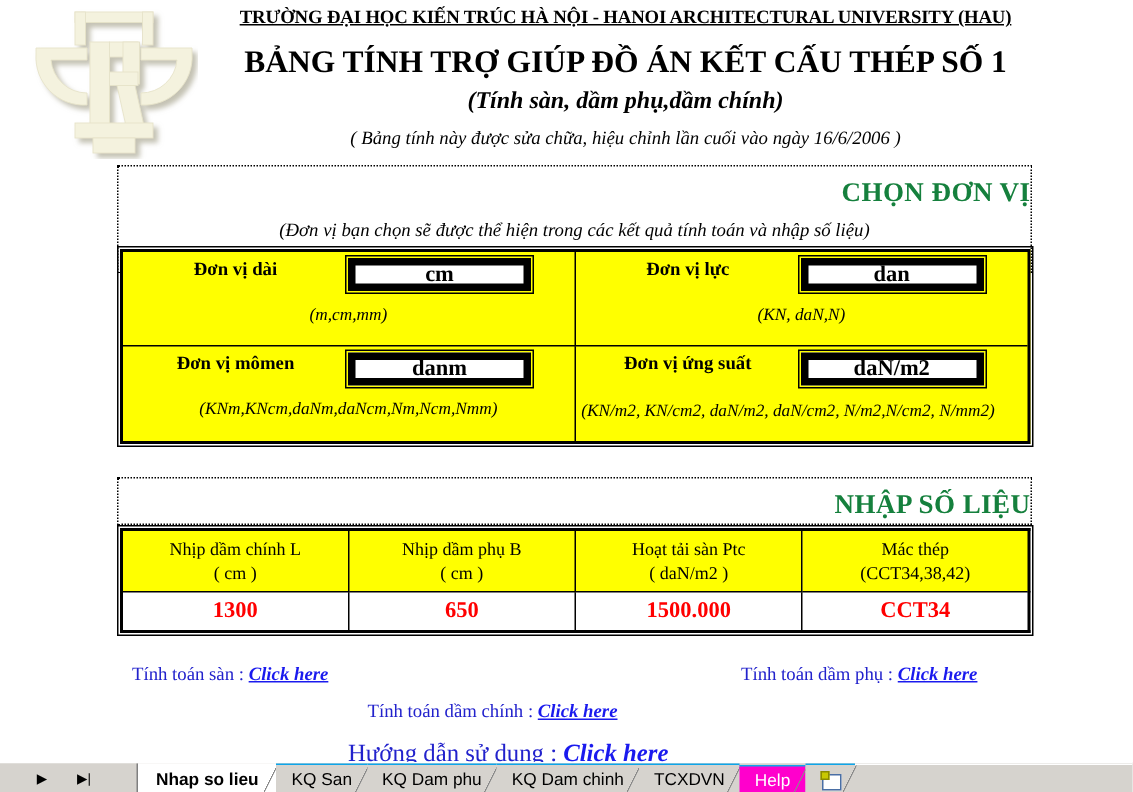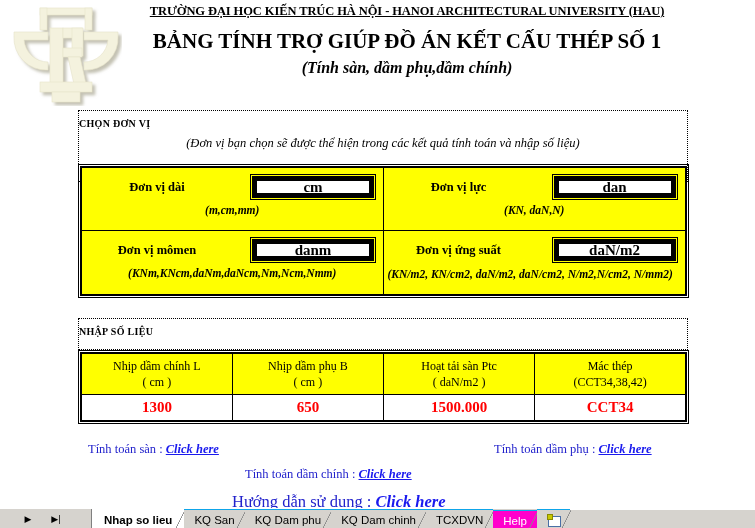--- a/index.html
+++ b/index.html
@@ -14,21 +14,21 @@
   #app {
     position: relative;
     width: 755px;
     height: 528px;
     background: #ffffff;
   }
 
   
   .header {
     position: absolute;
-    left: 2px; top: 0;
+    left: 12px; top: 0;
     width: 650px;
     height: 108px;
   }
 
   .logo {
     position: absolute;
     left: 8px; top: 2px;
     width: 112px; height: 104px;
   }
 
@@ -81,24 +81,24 @@
   }
 
   
   .panel {
     position: absolute;
     border: 1px dotted #000000;
     background: #ffffff;
   }
 
   .panel-title {
-    text-align: left;
-    font-weight: bold;
-    font-size: 10px;
-    color: #000000;
+    text-align: right;
+    font-weight: bold;
+    font-size: 18px;
+    color: #15803d;
     letter-spacing: 0.3px;
   }
 
   .panel-subtitle {
     text-align: center;
     font-style: italic;
     font-size: 12.5px;
     color: #000000;
     white-space: nowrap;
   }
@@ -131,24 +131,23 @@
     position: relative;
     border-right: 1px solid #000000;
     border-bottom: 1px solid #000000;
     padding: 0;
   }
   .unit-cell.c2 { border-right: none; }
   .unit-cell.r2 { border-bottom: none; }
 
   .unit-row {
     display: flex;
-    align-items: center;
+    align-items: flex-start;
     height: 34px;
     padding-top: 4px;
-    gap: 20px;
   }
 
   .unit-label {
     flex: 0 0 auto;
     width: 150px;
     text-align: center;
     font-weight: bold;
     font-size: 12.5px;
     color: #000000;
   }
@@ -165,21 +164,21 @@
     align-items: center;
     justify-content: center;
     font-weight: bold;
     font-size: 15px;
     color: #000000;
     cursor: pointer;
   }
 
   .unit-hint {
     text-align: center;
-    font-weight: bold;
+    font-weight: normal;
     font-style: italic;
     font-size: 11.5px;
     color: #000000;
     margin-top: 2px;
     white-space: nowrap;
   }
   .unit-hint.left-align {
     text-align: left;
     padding-left: 4px;
     white-space: normal;
@@ -402,20 +401,21 @@
 
           <rect x="30" y="80" width="52" height="10"></rect>
           <rect x="42" y="90" width="28" height="10"></rect>
         </g>
       </svg>
     </div>
 
     <div class="hdr-univ">TRƯỜNG ĐẠI HỌC KIẾN TRÚC HÀ NỘI - HANOI ARCHITECTURAL UNIVERSITY (HAU)</div>
     <div class="hdr-title">BẢNG TÍNH TRỢ GIÚP ĐỒ ÁN KẾT CẤU THÉP SỐ 1</div>
     <div class="hdr-sub">(Tính sàn, dầm phụ,dầm chính)</div>
+    <div class="hdr-note">( Bảng tính này được sửa chữa, hiệu chỉnh lần cuối vào ngày 16/6/2006 )</div>
   </div>
 
   <div class="panel" id="units-panel">
     <div class="panel-title">CHỌN ĐƠN VỊ</div>
     <div class="panel-subtitle">(Đơn vị bạn chọn sẽ được thể hiện trong các kết quả tính toán và nhập số liệu)</div>
   </div>
 
   <div class="yellow-block" id="units-grid">
 
     <div class="unit-cell c1 r1">

